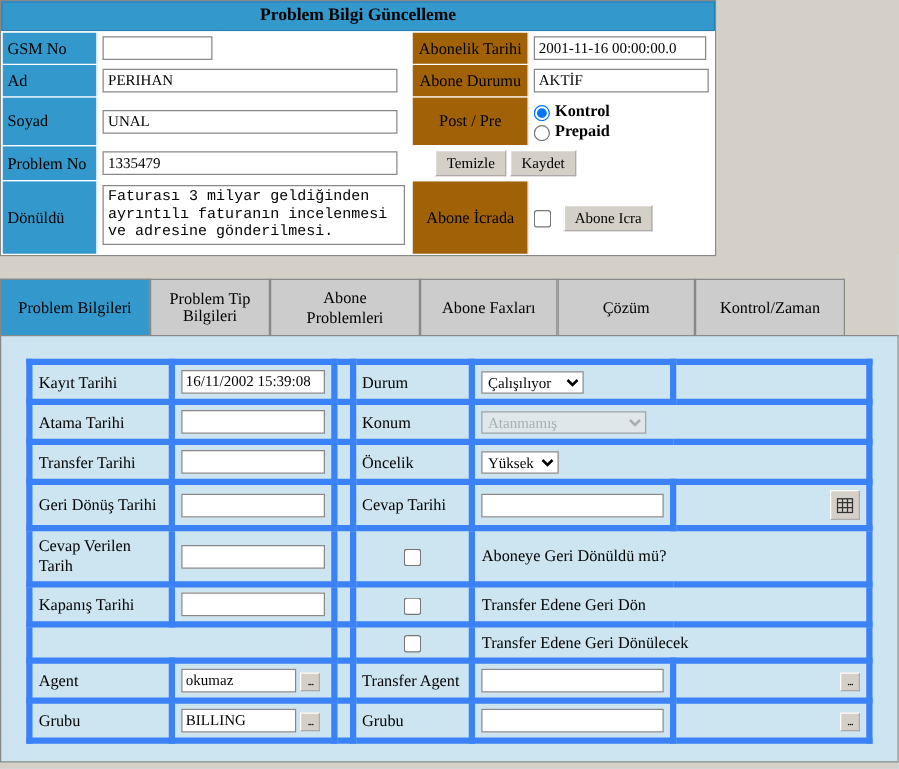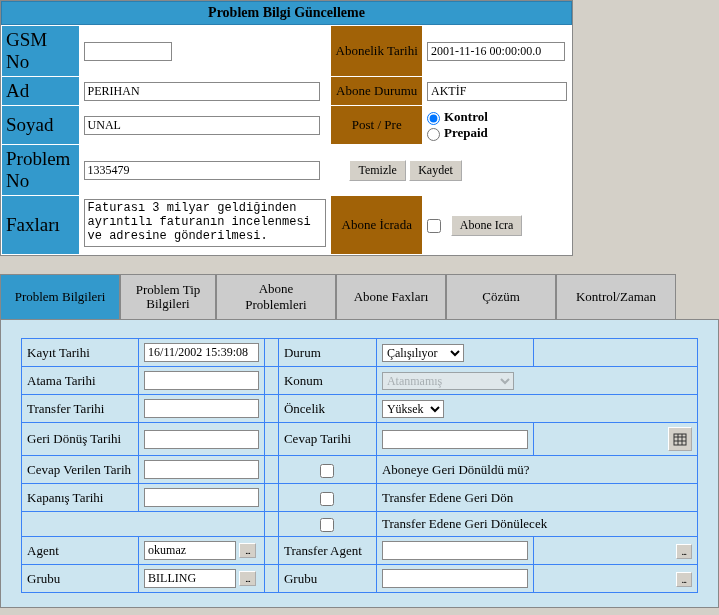--- a/index.html
+++ b/index.html
@@ -2,21 +2,21 @@
 <html><head>
 <meta charset="utf-8">
 <style>
 * { box-sizing: border-box; margin: 0; padding: 0; }
 body { font-family: "Times New Roman", serif; font-size: 13px; background: #d4d0c8; width: 719px; height: 615px; overflow: hidden; }
 .outer { width: 719px; }
 .panel-top { width: 573px; border: 1px solid #888; background: #fff; }
 .title-bar { background: #3399cc; color: #000; text-align: center; font-weight: bold; padding: 3px; border: 1px solid #2a7fb0; font-size: 14px; }
 .form-table { width: 100%; border-collapse: collapse; }
 .form-table td { border: 1px solid #fff; padding: 3px 4px; vertical-align: middle; }
-.label-cell { background: #3399cc; color: #000; font-size: 19px; font-weight: normal; width: 78px; }
+.label-cell { background: #3399cc; color: #000; font-size: 13px; font-weight: normal; width: 78px; }
 .label-cell2 { background: #a16207; color: #000; font-size: 13px; width: 95px; text-align: center; }
 .input-cell { background: #fff; }
 input[type="text"] { font-family: inherit; font-size: 12px; padding: 1px 3px; border: 1px solid #888; background: #fff; }
 input[type="text"]:disabled { background: #e8e8e8; color: #666; }
 textarea { font-family: "Courier New", monospace; font-size: 12px; border: 1px solid #888; width: 242px; height: 48px; padding: 1px 3px; resize: none; background: #fff; overflow-y: scroll; }
 .radio-line { font-weight: bold; font-size: 13px; }
 input[type="radio"] { margin-right: 4px; vertical-align: middle; }
 .btn { font-family: inherit; font-size: 12px; padding: 2px 8px; background: #d4d0c8; border: 1px outset #fff; cursor: pointer; }
 input[type="checkbox"] { width: 14px; height: 14px; vertical-align: middle; }
 .tabs-container { width: 719px; margin-top: 18px; }
@@ -24,21 +24,21 @@
 .tab { background: #cccccc; border: 1px solid #888; border-bottom: none; padding: 6px 10px; font-size: 13px; text-align: center; cursor: pointer; display: flex; align-items: center; justify-content: center; }
 .tab.active { background: #3399cc; }
 .tab1 { width: 120px; }
 .tab2 { width: 96px; line-height: 14px; }
 .tab3 { width: 120px; }
 .tab4 { width: 110px; }
 .tab5 { width: 110px; }
 .tab6 { width: 120px; }
 .tab-body { background: #cce5f0; border: 1px solid #888; padding: 18px 20px 14px 20px; }
 .detail-table { border-collapse: collapse; }
-.detail-table td { border: 1px solid #3b82f6; padding: 4px 5px; vertical-align: middle; background: #cce5f0; }
+.detail-table td { border: 5px solid #3b82f6; padding: 4px 5px; vertical-align: middle; background: #cce5f0; }
 .dlabel { background: #3399cc; width: 120px; font-size: 13px; }
 .dinput { width: 120px; }
 .dlabel2 { background: #3399cc; width: 100px; font-size: 13px; }
 select { font-family: inherit; font-size: 12px; border: 1px solid #888; background: #fff; }
 select:disabled { background: #e8e8e8; color: #999; }
 .checkbox-cell { text-align: center; width: 30px; }
 .ellipsis-btn { font-family: inherit; font-size: 10px; padding: 1px 5px; background: #d4d0c8; border: 1px outset #fff; cursor: pointer; letter-spacing: -1px; }
 .icon-btn { width: 24px; height: 24px; background: #d4d0c8; border: 1px outset #fff; cursor: pointer; display: inline-flex; align-items: center; justify-content: center; vertical-align: middle; }
 </style>
 </head>
@@ -73,21 +73,21 @@
       </tr>
       <tr>
         <td class="label-cell">Problem No</td>
         <td class="input-cell" colspan="2"><input type="text" style="width: 236px;" value="1335479"></td>
         <td class="input-cell" colspan="2" style="text-align:left; padding-left:18px;">
           <button class="btn">Temizle</button>
           <button class="btn">Kaydet</button>
         </td>
       </tr>
       <tr>
-        <td class="label-cell">Faxları</td>
+        <td class="label-cell">Dönüldü</td>
         <td class="input-cell" colspan="2"><textarea style="">Faturası 3 milyar geldiğinden ayrıntılı faturanın incelenmesi ve adresine gönderilmesi.</textarea></td>
         <td class="label-cell2">Abone İcrada</td>
         <td class="input-cell" style="text-align:left;">
           <input type="checkbox" style="">
           &nbsp;
           <button class="btn">Abone Icra</button>
         </td>
       </tr>
     </tbody>
       </table>

